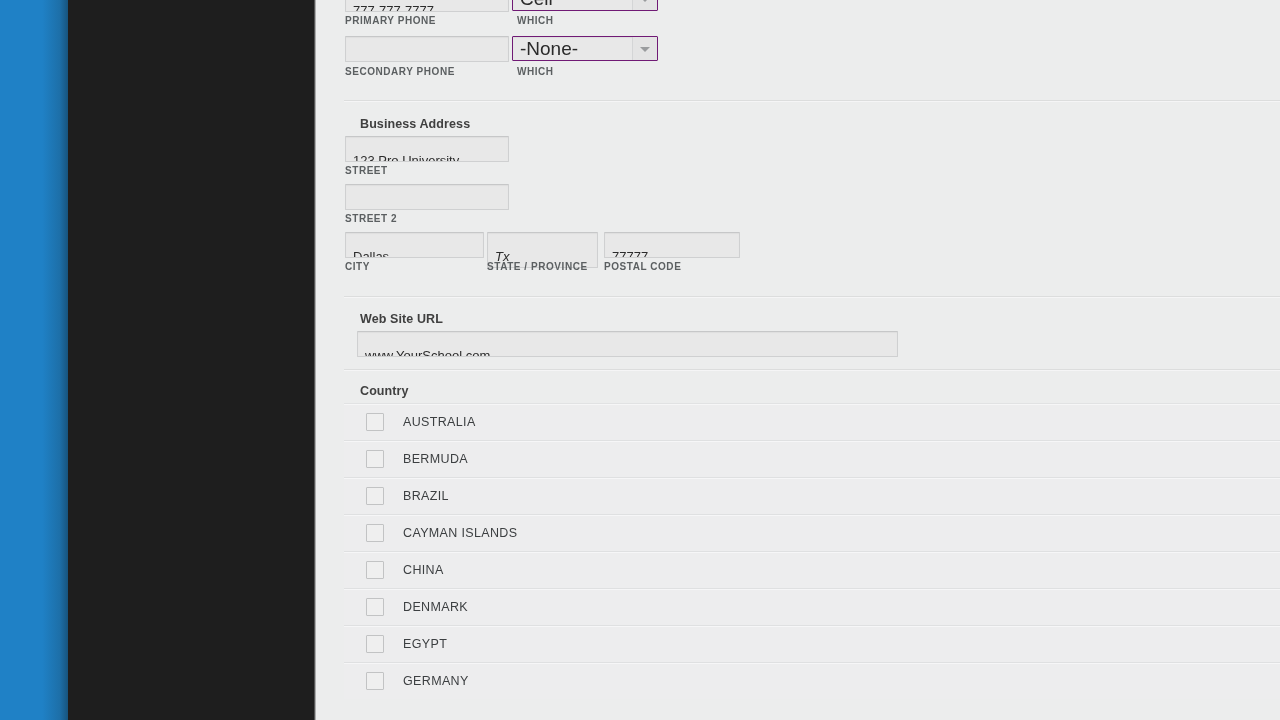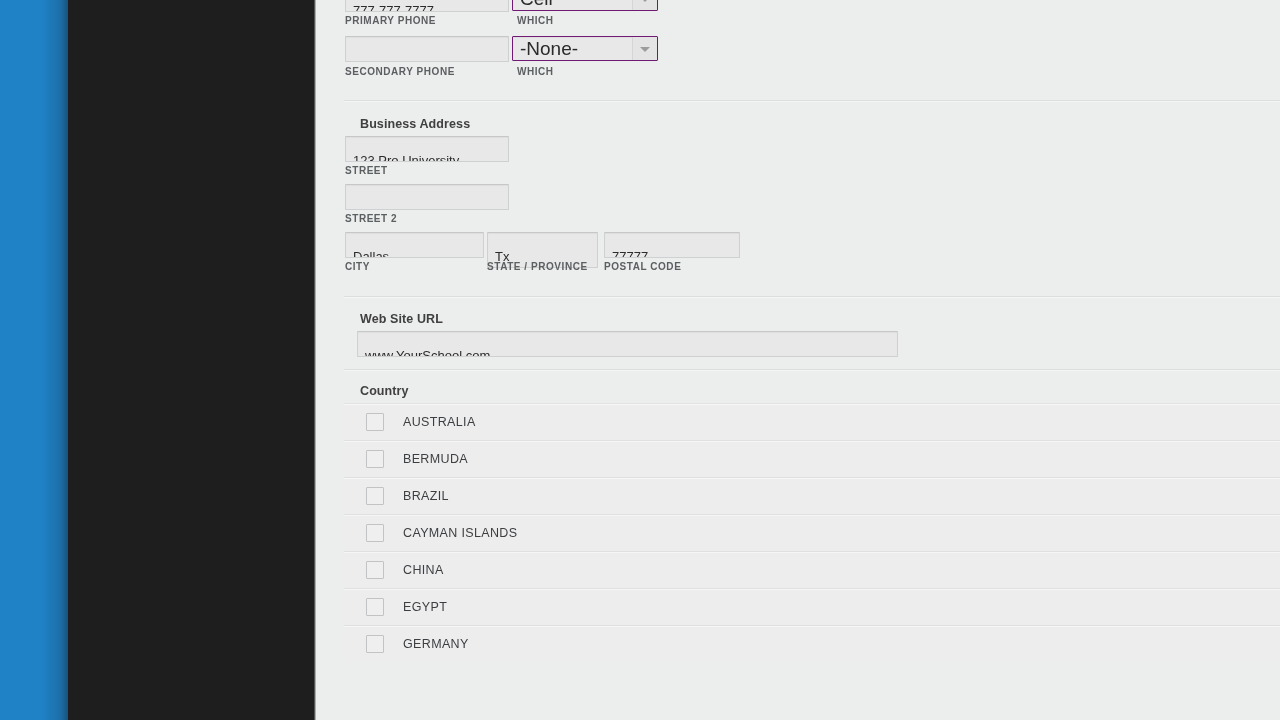--- a/index.html
+++ b/index.html
@@ -218,21 +218,21 @@
 
     <div class="txt" style="left:29px; top:136px; width:164px; height:24px;">123 Pro University</div>
     <div class="field-label" style="left:29px; top:165px;">STREET</div>
 
     <div class="txt" style="left:29px; top:184px; width:164px; height:24px;"></div>
     <div class="field-label" style="left:29px; top:213px;">STREET 2</div>
 
     <div class="txt" style="left:29px; top:232px; width:139px; height:24px;">Dallas</div>
     <div class="field-label" style="left:29px; top:261px;">CITY</div>
 
-    <div class="txt" style="left:171px; top:232px; width:111px; height:36px;">Tx</div>
+    <div class="txt" style="left:171px; top:232px; width:111px; height:36px;font-style:italic;">Tx</div>
     <div class="field-label" style="left:171px; top:261px;">STATE / PROVINCE</div>
 
     <div class="txt" style="left:288px; top:232px; width:136px; height:24px;">77777</div>
     <div class="field-label" style="left:288px; top:261px;">POSTAL CODE</div>
 
     <div class="hr" style="top:296px;"></div>
 
     <div class="section-title" style="top:312px;">Web Site URL</div>
 
     <div class="txt" style="left:41px; top:331px; width:541px; height:24px;">www.YourSchool.com</div>
@@ -257,20 +257,24 @@
         <div class="country-row">
           <span class="cbox"></span>
           <span class="country-name">CAYMAN ISLANDS</span>
         </div>
         <div class="country-row">
           <span class="cbox"></span>
           <span class="country-name">CHINA</span>
         </div>
         <div class="country-row">
           <span class="cbox"></span>
+          <span class="country-name">DENMARK</span>
+        </div>
+        <div class="country-row">
+          <span class="cbox"></span>
           <span class="country-name">EGYPT</span>
         </div>
         <div class="country-row">
           <span class="cbox"></span>
           <span class="country-name">GERMANY</span>
         </div>
       </div>
 
   </div>
 </div>

